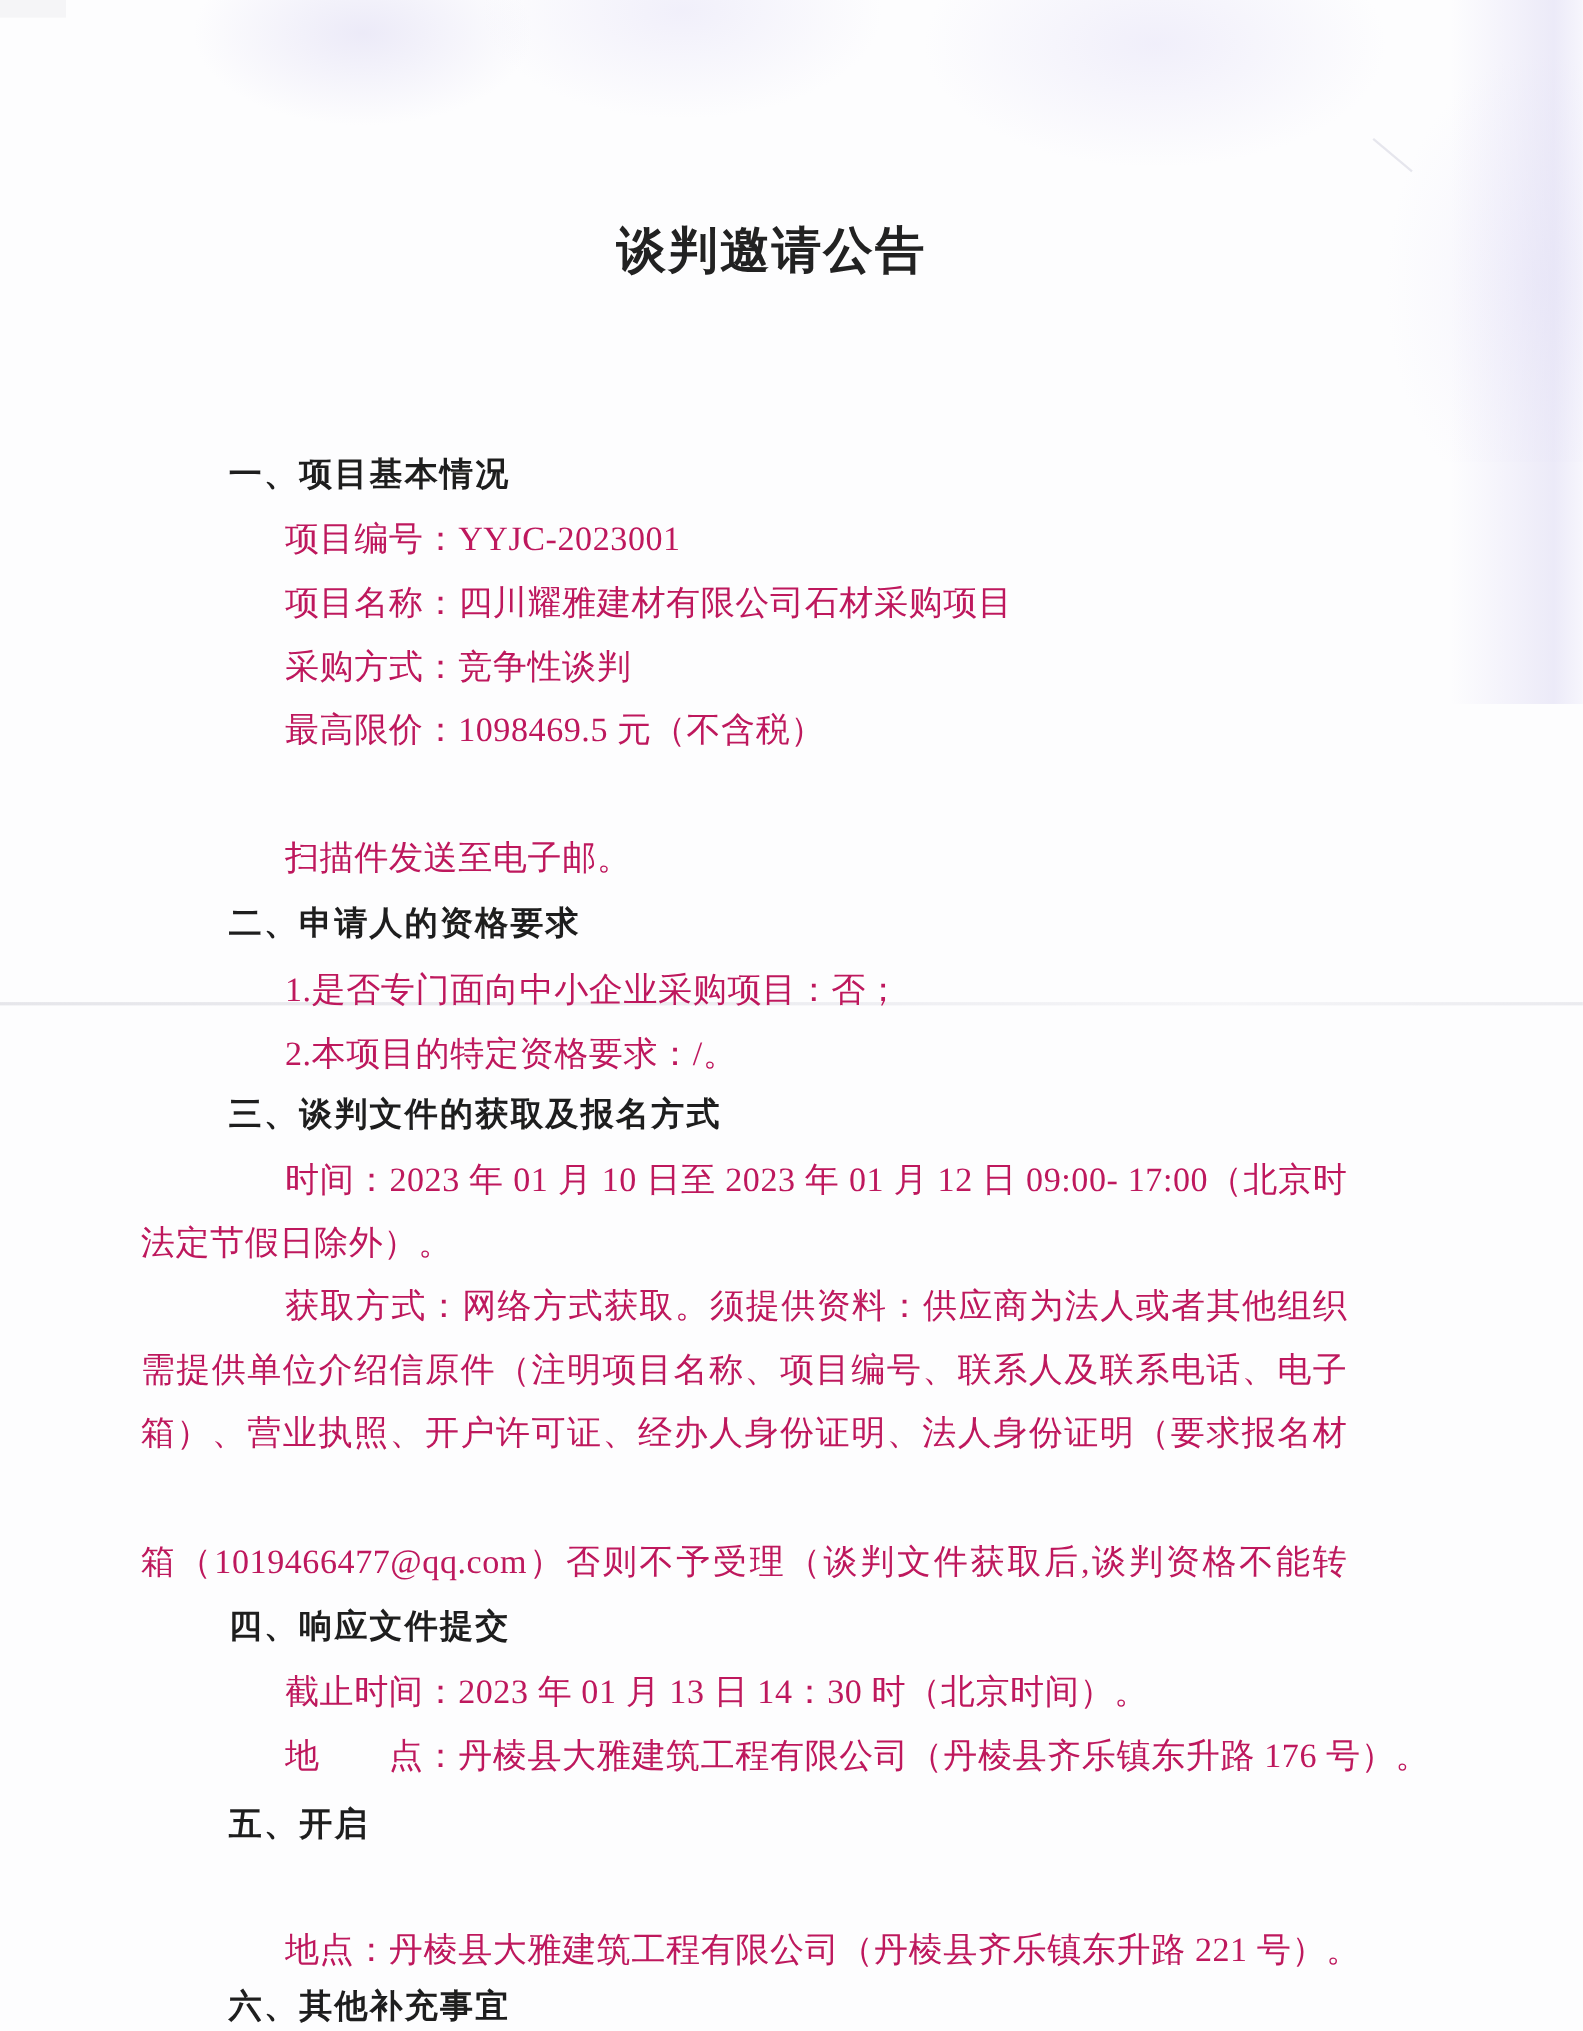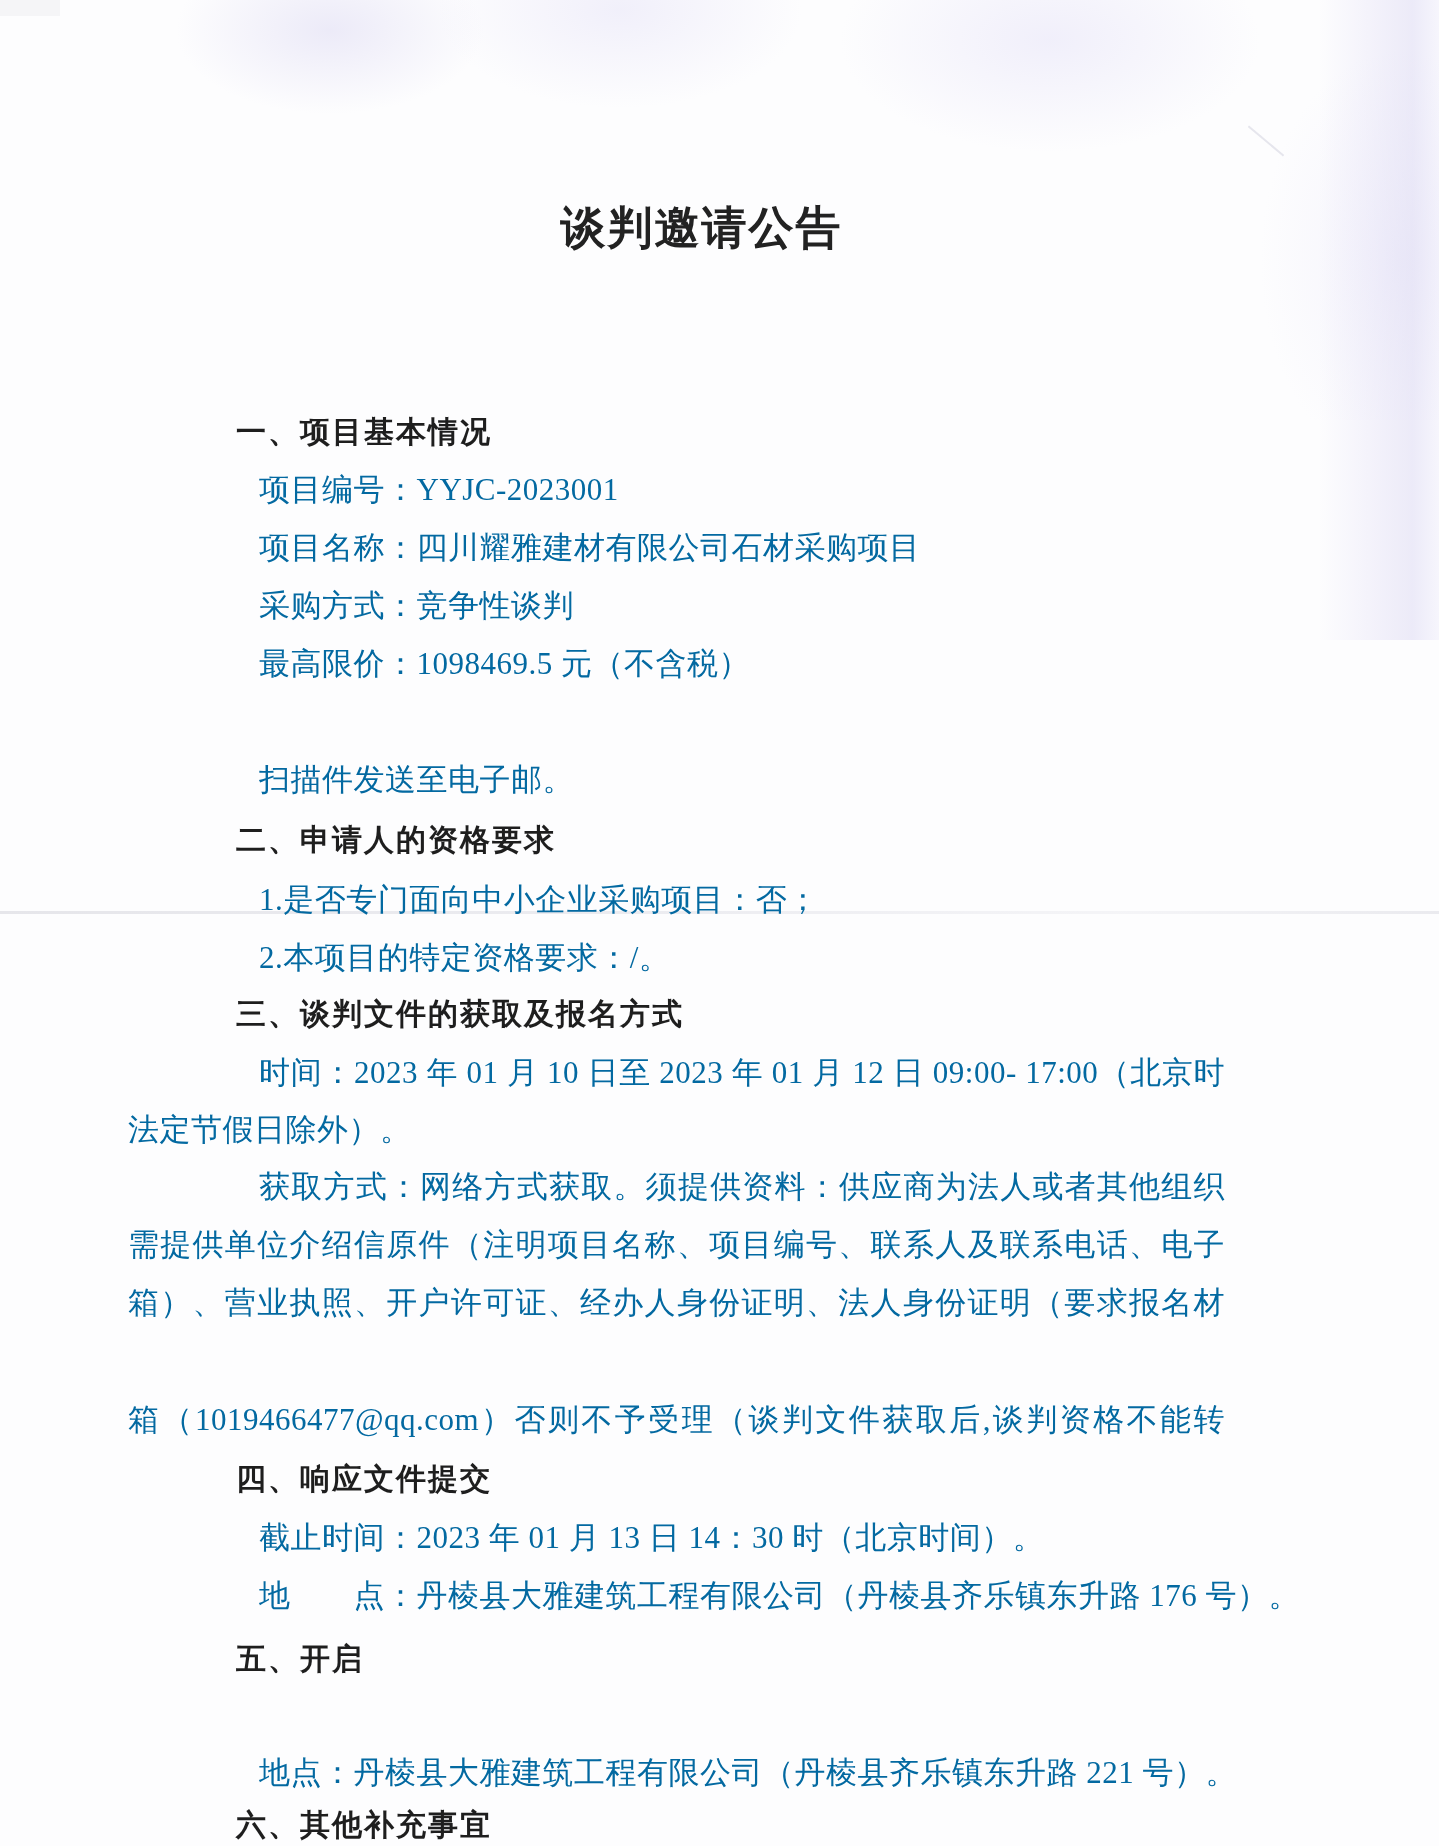--- a/index.html
+++ b/index.html
@@ -64,21 +64,21 @@
     background: #f2f2f5;
     opacity: 0.8;
     pointer-events: none;
   }
   
   .line {
     position: absolute;
     white-space: pre;
     line-height: 40px;
     height: 40px;
-    color: #0369a1;
+    color: #be185d;
   }
   .title {
     left: 128px;
     width: 1147px;
     text-align: center;
     font-size: 45px;
     line-height: 54px;
     height: 54px;
     font-weight: 700;
     color: #222;
@@ -86,21 +86,20 @@
     white-space: pre;
     position: absolute;
   }
   .heading {
     font-family: "Liberation Sans", "DejaVu Sans", sans-serif;
     font-weight: 700;
     font-size: 30px;
     color: #1e1e1e;
     letter-spacing: 2px;
     left: 208px;
-    margin-left: 28px;
   }
   .body {
     font-size: 31px;
     letter-spacing: 0.5px;
   }
   .indent { left: 259px; }
   .flush  { left: 128px; }
   .just {
     white-space: normal;
     text-align: justify;

